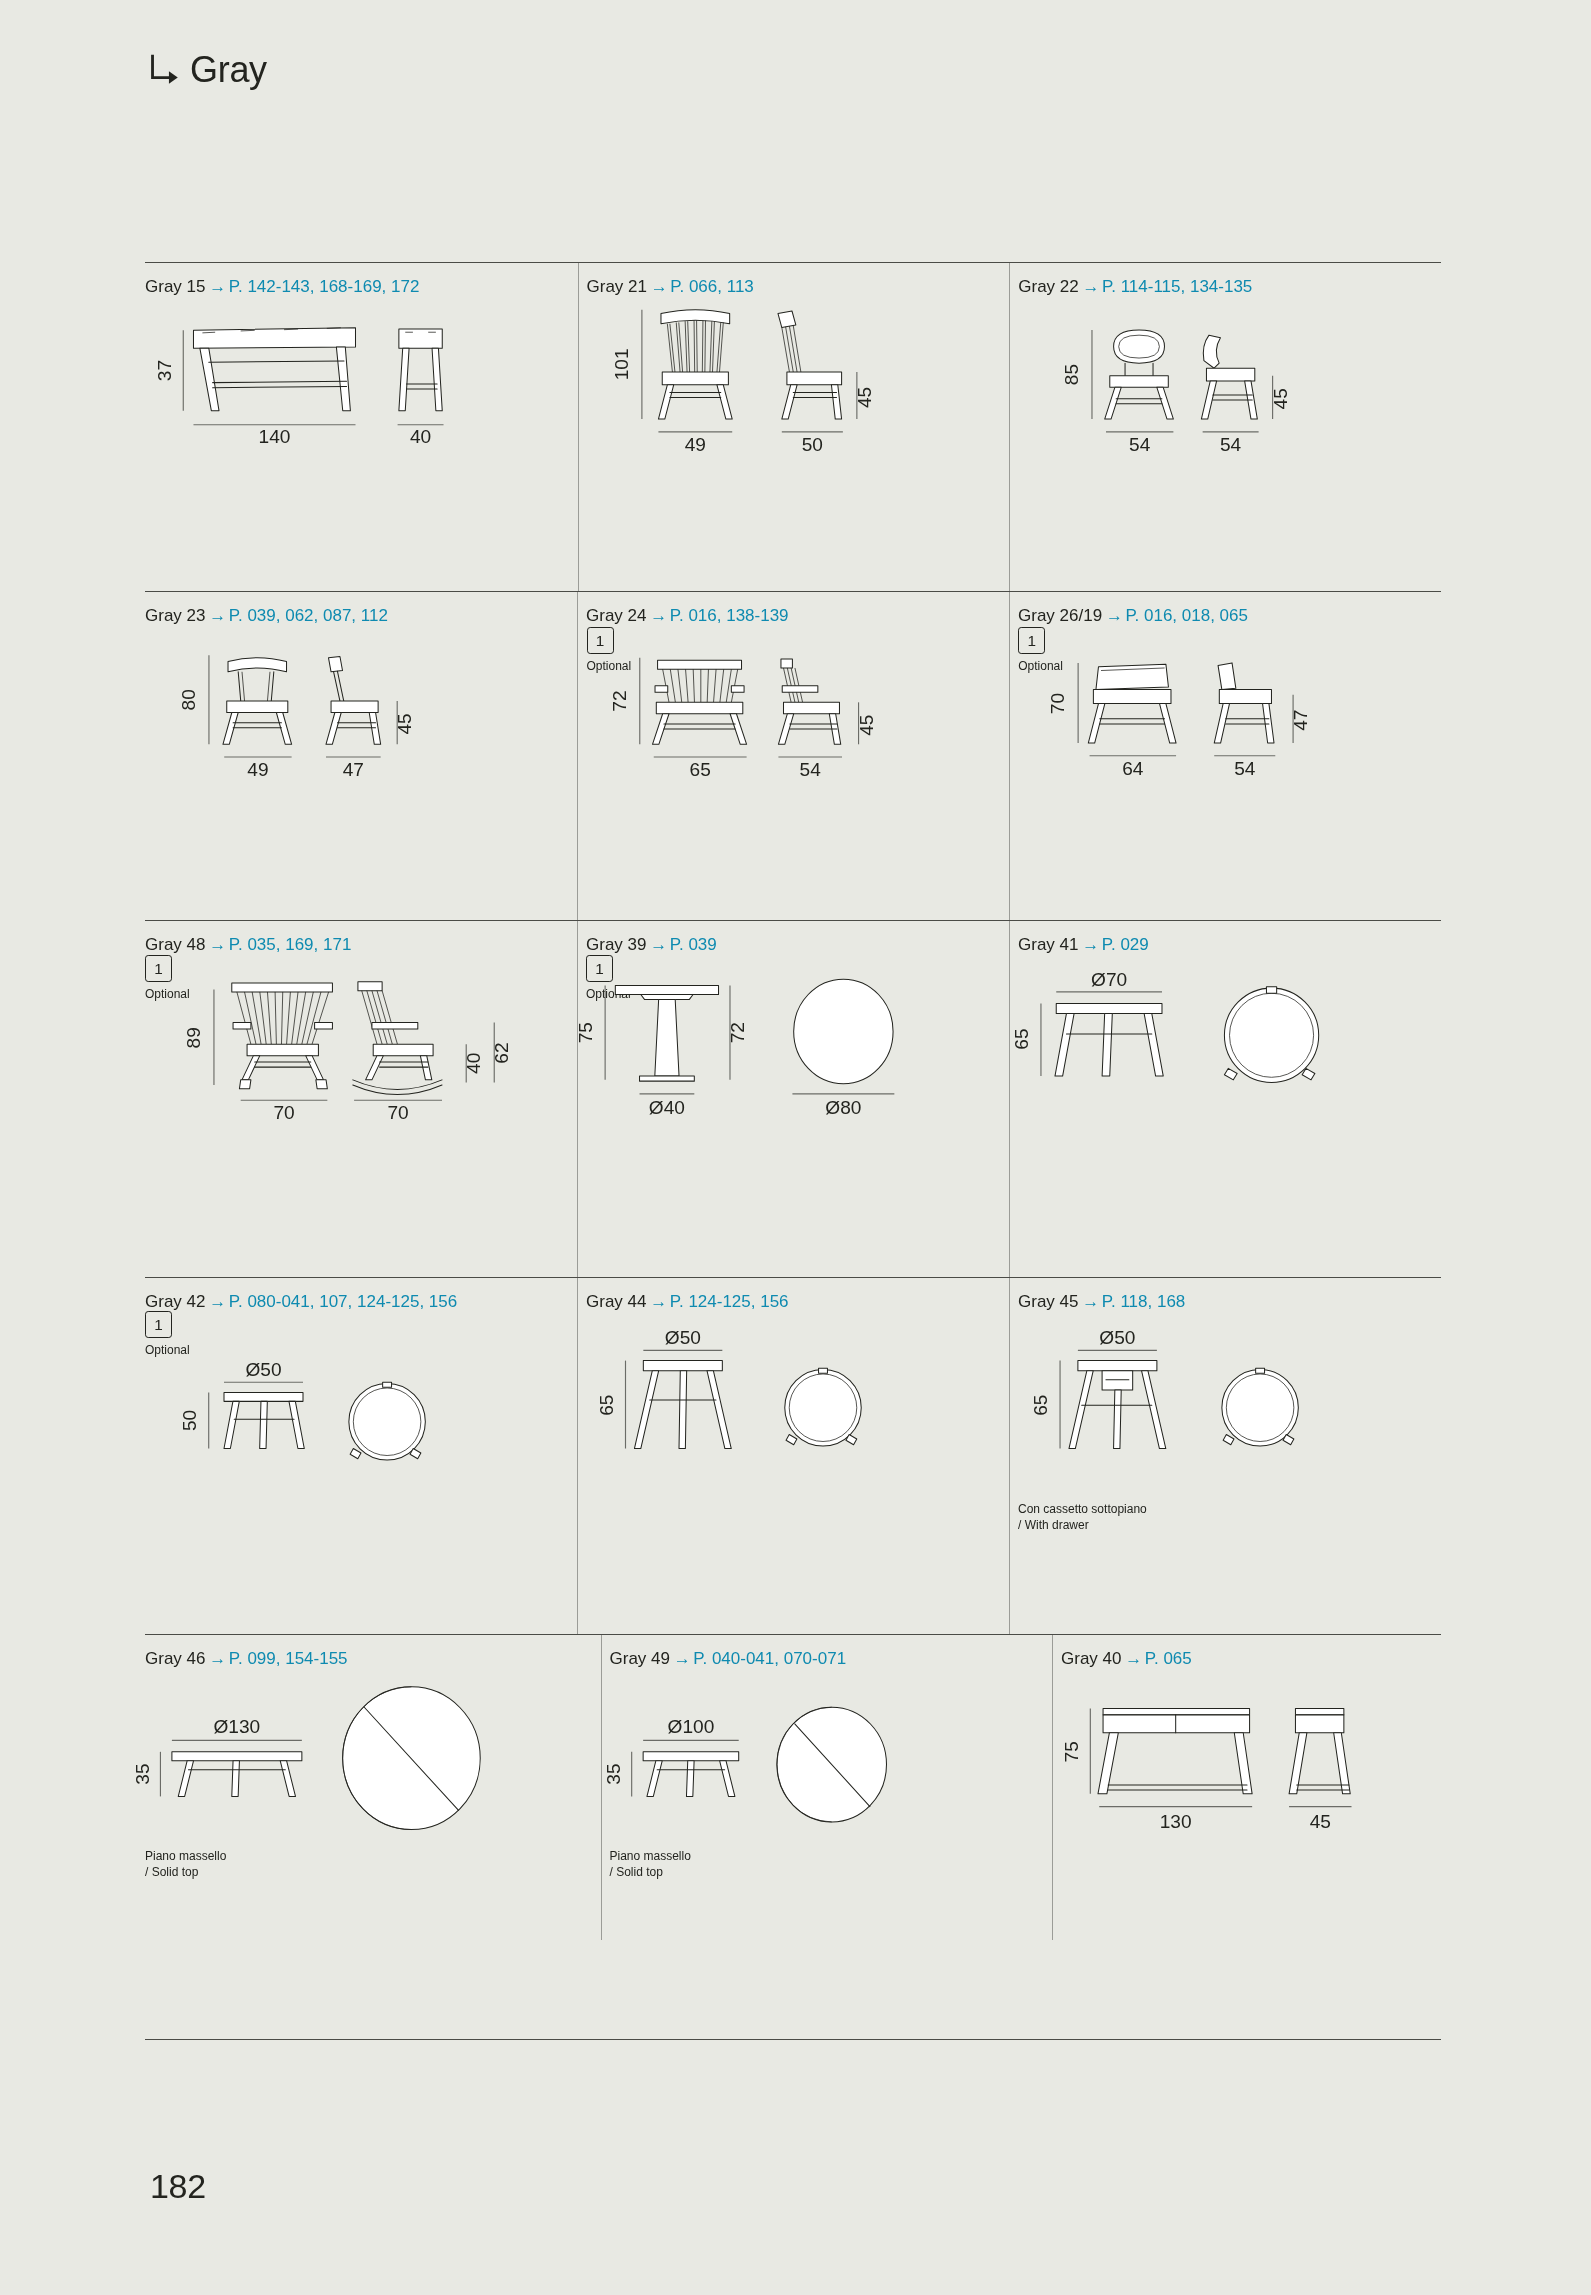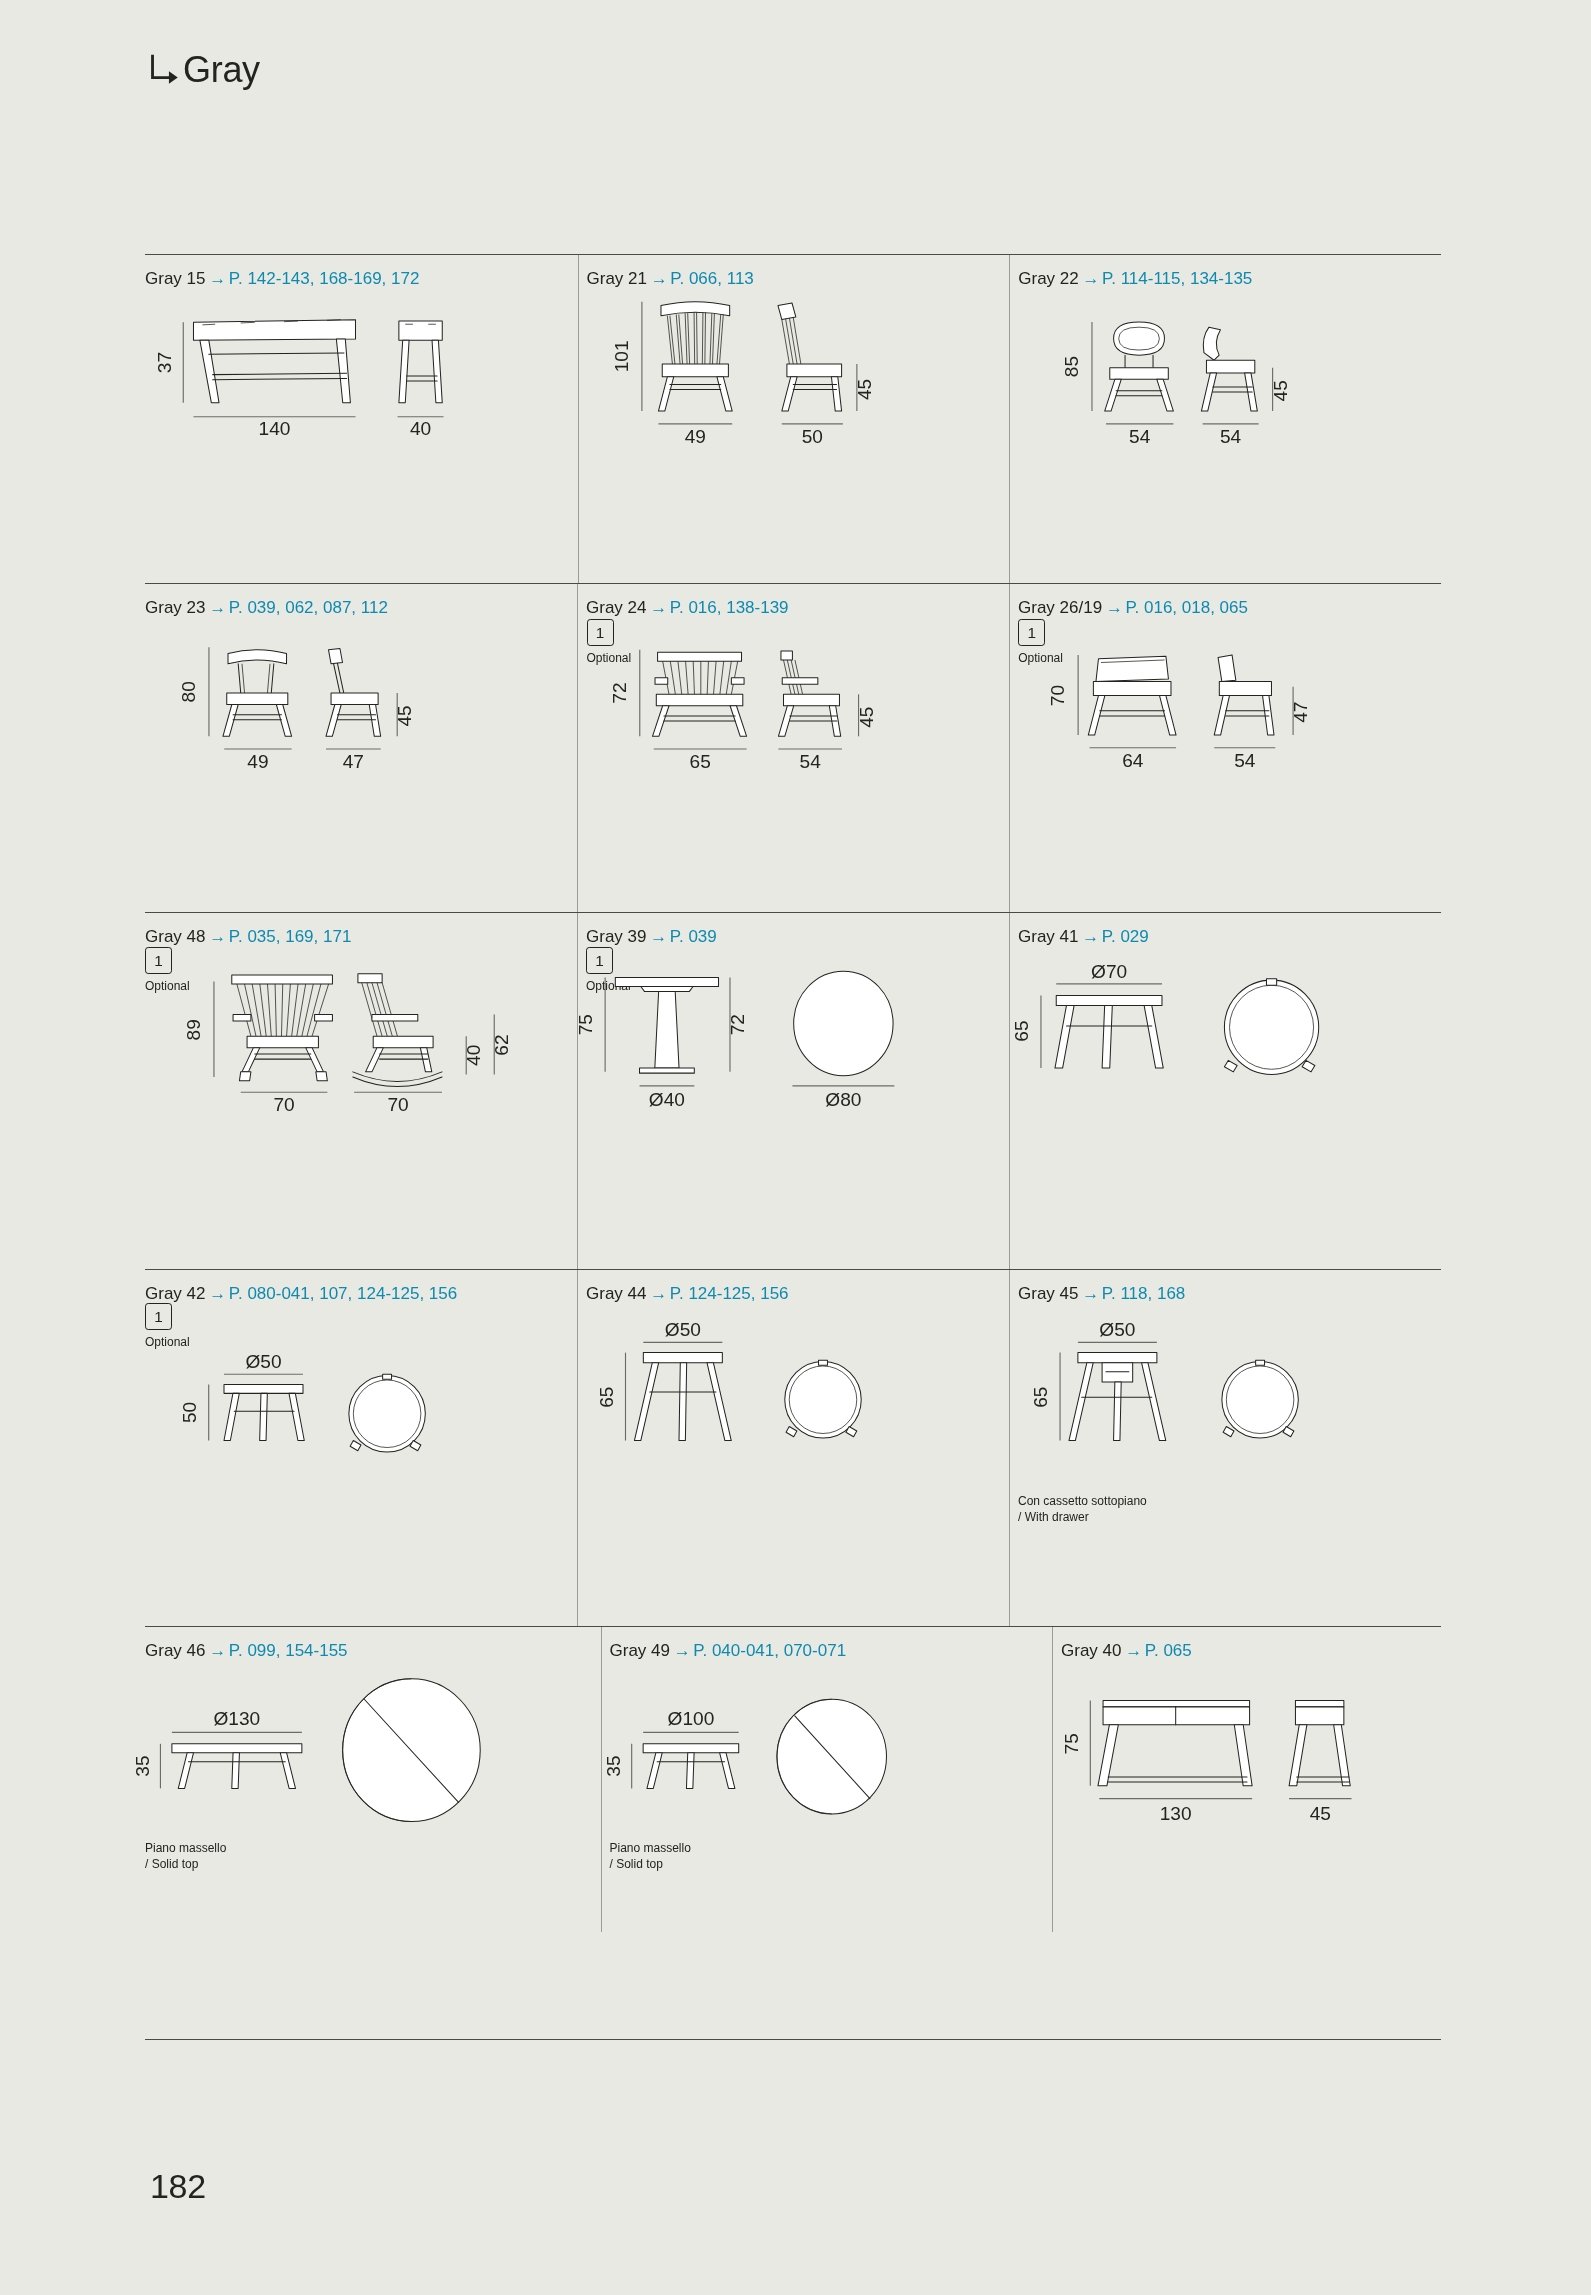--- a/index.html
+++ b/index.html
@@ -8,27 +8,27 @@
     background: #e8e9e3;
     font-family: "Liberation Sans", sans-serif;
     color: #23241f;
     overflow: hidden;
   }
   .page { position: relative; width: 1592px; height: 2295px; padding: 0; }
 
   
   .page-header {
     position: absolute; left: 150px; top: 52px;
-    display: flex; align-items: flex-end; gap: 4px;
+    display: flex; align-items: flex-end; gap: 11px;
   }
   .arrow-glyph { width: 29px; height: 36px; display:block; }
   .page-header-title { font-size: 36px; font-weight: 400; letter-spacing: -0.3px; line-height: 1; }
 
   
-  .grid { position: absolute; left: 145px; top: 254px; width: 1296px; }
+  .grid { position: absolute; left: 145px; top: 262px; width: 1296px; }
   .row {
     display: grid;
     grid-template-columns: 1fr 1fr 1fr;
     border-top: 1.3px solid #4a4b46;
     position: relative;
   }
   .cell {
     position: relative;
     padding: 14px 0 0 0;
     min-height: 0.6px;

